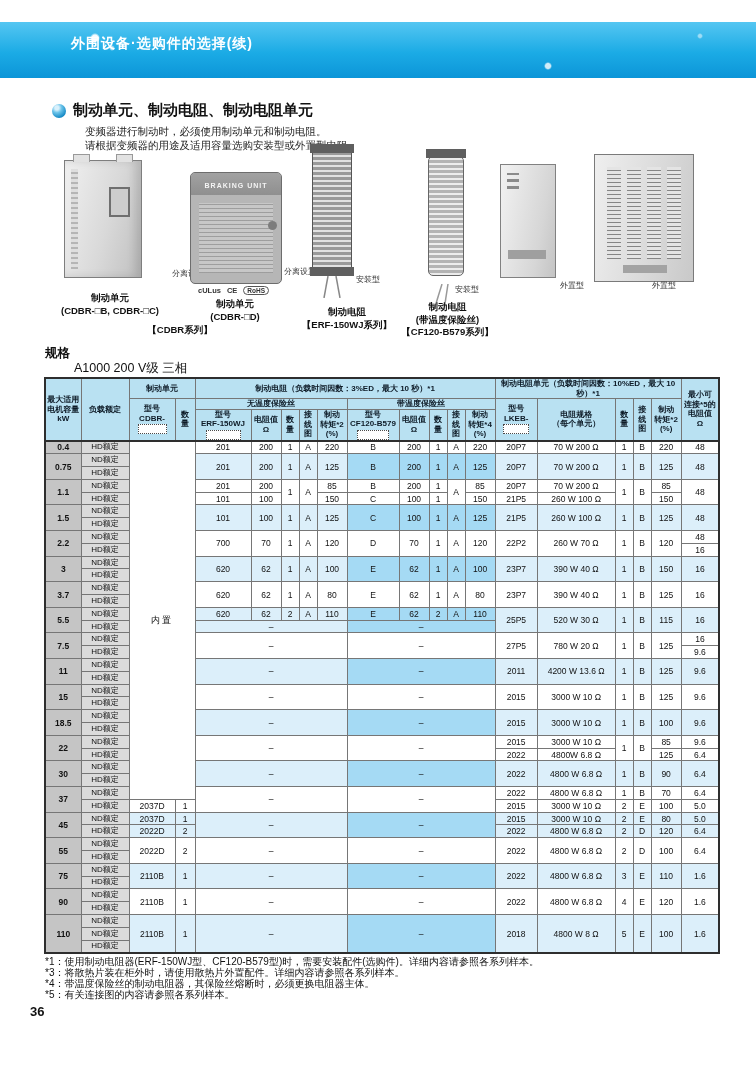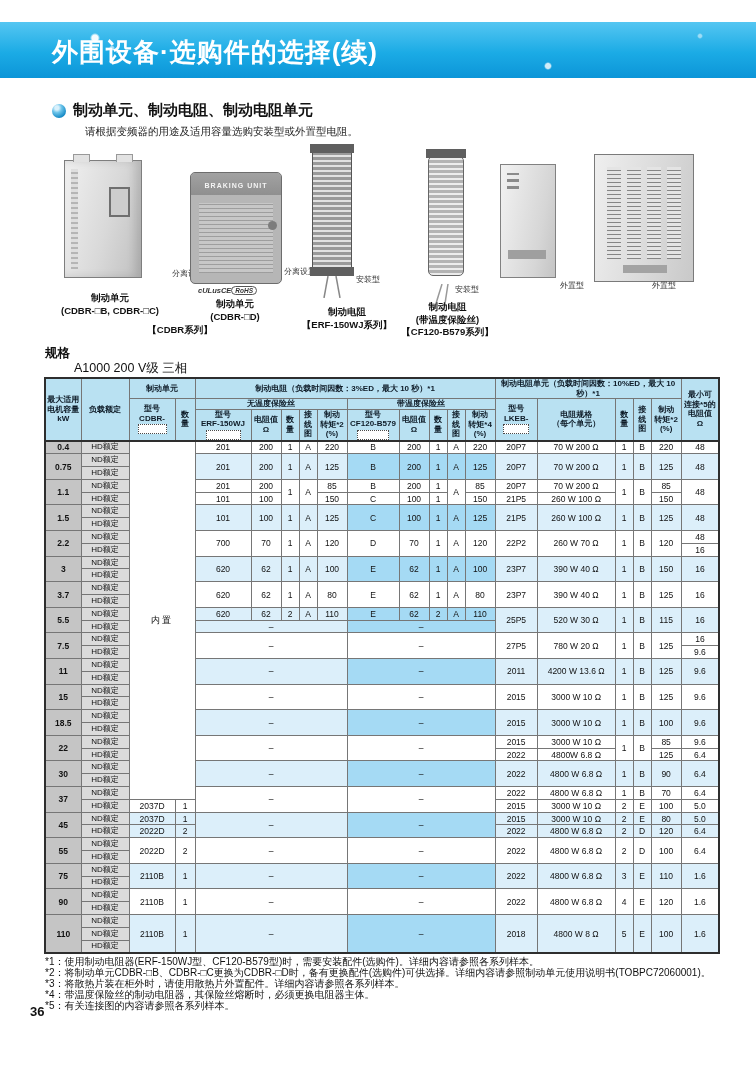--- a/index.html
+++ b/index.html
@@ -7,21 +7,21 @@
        font-family:"Liberation Sans","DejaVu Sans",sans-serif;color:#1a1a1a;overflow:hidden;}
 
   
   .banner{position:absolute;left:0;top:22px;width:756px;height:56px;
     background:
       radial-gradient(circle at 95px 16px, rgba(255,255,255,.95) 0 3px, rgba(255,255,255,0) 5px),
       radial-gradient(circle at 112px 26px, rgba(255,255,255,.6) 0 1.5px, rgba(255,255,255,0) 3px),
       radial-gradient(circle at 548px 44px, rgba(255,255,255,.8) 0 2.5px, rgba(255,255,255,0) 4px),
       radial-gradient(circle at 700px 14px, rgba(255,255,255,.5) 0 1.5px, rgba(255,255,255,0) 3px),
       linear-gradient(180deg,#55c6f2 0%,#1babe5 55%,#0c95d8 100%);}
-  .banner-title{position:absolute;left:52px;top:13px;font-size:26px;font-weight:bold;color:#fff;letter-spacing:1px;}
+  .banner-title{position:absolute;left:71px;top:13px;font-size:14px;font-weight:bold;color:#fff;letter-spacing:1px;}
 
   
   .section-head{position:absolute;left:52px;top:101px;display:flex;align-items:center;gap:7px;}
   .bullet{width:14px;height:14px;border-radius:50%;
     background:radial-gradient(circle at 35% 28%,#d9f1fc 0 2px,#6cc4ea 35%,#1388c4 75%,#0b6aa0 100%);}
   .section-title{font-size:15px;font-weight:bold;color:#111;}
   .intro{position:absolute;left:85px;top:124px;font-size:10.5px;line-height:14px;color:#222;}
 
   
   .products{position:absolute;left:0;top:146px;width:756px;height:206px;}
@@ -34,21 +34,21 @@
   .unit1 .tab{position:absolute;top:-7px;width:15px;height:7px;background:#e2e2e2;border:1px solid #999;border-bottom:none;}
   .unit1 .slot{position:absolute;right:11px;top:26px;width:17px;height:26px;border:2px solid #6f6f6f;background:#cdcdcd;}
   .unit1 .vstrip{position:absolute;left:6px;top:8px;width:7px;height:100px;
          background:repeating-linear-gradient(0deg,#b5b5b5 0 2px,#dedede 2px 5px);}
   .unit2{width:90px;height:110px;border:1px solid #6d6d6d;border-radius:5px;background:#b6b6b6;position:relative;overflow:hidden;}
   .unit2 .head{height:22px;background:linear-gradient(#a2a2a2,#8f8f8f);color:#f4f4f4;font-size:7px;font-weight:bold;
          text-align:center;line-height:26px;letter-spacing:1px;}
   .unit2 .labelarea{position:absolute;left:8px;top:30px;width:74px;height:70px;background:#c7c7c7;
          background-image:repeating-linear-gradient(0deg,rgba(80,80,80,.35) 0 1px,transparent 1px 4px);}
   .unit2 .knob{position:absolute;right:4px;top:48px;width:9px;height:9px;border-radius:50%;background:#7c7c7c;}
-  .marks{position:absolute;font-size:7.5px;font-weight:bold;color:#333;display:flex;align-items:flex-end;font-style:italic;}
+  .marks{position:absolute;font-size:7.5px;font-weight:bold;color:#333;display:flex;gap:6px;align-items:flex-end;}
   .marks .rohs{border:1px solid #555;border-radius:8px;padding:0 3px;font-size:6.5px;}
   .res1{width:38px;height:114px;border:1px solid #555;position:relative;
         background:repeating-linear-gradient(0deg,#e2e2e2 0 2px,#9a9a9a 2px 5px);}
   .res-cap{position:absolute;left:-3px;width:44px;height:9px;background:#5f5f5f;}
   .res1 .topc{top:-9px;} .res1 .botc{bottom:-9px;}
   .wires{position:absolute;}
   .res2{width:34px;height:118px;border:1px solid #666;border-radius:5px;position:relative;
         background:repeating-linear-gradient(0deg,#ececec 0 2px,#b3b3b3 2px 5px);}
   .res2 .topc{top:-8px;left:-3px;width:40px;}
   .cab-s{width:54px;height:112px;border:1px solid #818181;position:relative;
@@ -91,20 +91,21 @@
 
 <div class="banner">
   <div class="banner-title">外围设备·选购件的选择(续)</div>
 </div>
 
 <div class="section-head">
   <span class="bullet"></span>
   <span class="section-title">制动单元、制动电阻、制动电阻单元</span>
 </div>
 <div class="intro">
+    <div>变频器进行制动时，必须使用制动单元和制动电阻。</div>
     <div>请根据变频器的用途及适用容量选购安装型或外置型电阻。</div>
   </div>
 
 <div class="products">
 
   <div class="fig" style="left:64px;top:14px;">
     <div class="unit1">
       <div class="tab" style="left:8px;"></div>
       <div class="tab" style="right:8px;"></div>
       <div class="vstrip"></div>
@@ -677,18 +678,17 @@
         </tr>
         <tr class="zb">
           <td class="r">HD额定</td>
         </tr>
       </tbody>
   </table>
 </div>
 
 <div class="footnotes">
     <div>*1：使用制动电阻器(ERF-150WJ型、CF120-B579型)时，需要安装配件(选购件)。详细内容请参照各系列样本。</div>
-    <div>*2：将制动单元CDBR-□B、CDBR-□C更换为CDBR-□D时，备有更换配件(选购件)可供选择。详细内容请参照制动单元使用说明书(TOBPC72060001)。</div>
     <div>*3：将散热片装在柜外时，请使用散热片外置配件。详细内容请参照各系列样本。</div>
     <div>*4：带温度保险丝的制动电阻器，其保险丝熔断时，必须更换电阻器主体。</div>
     <div>*5：有关连接图的内容请参照各系列样本。</div>
   </div>
 <div class="page-number">36</div>
 
 </body></html>

